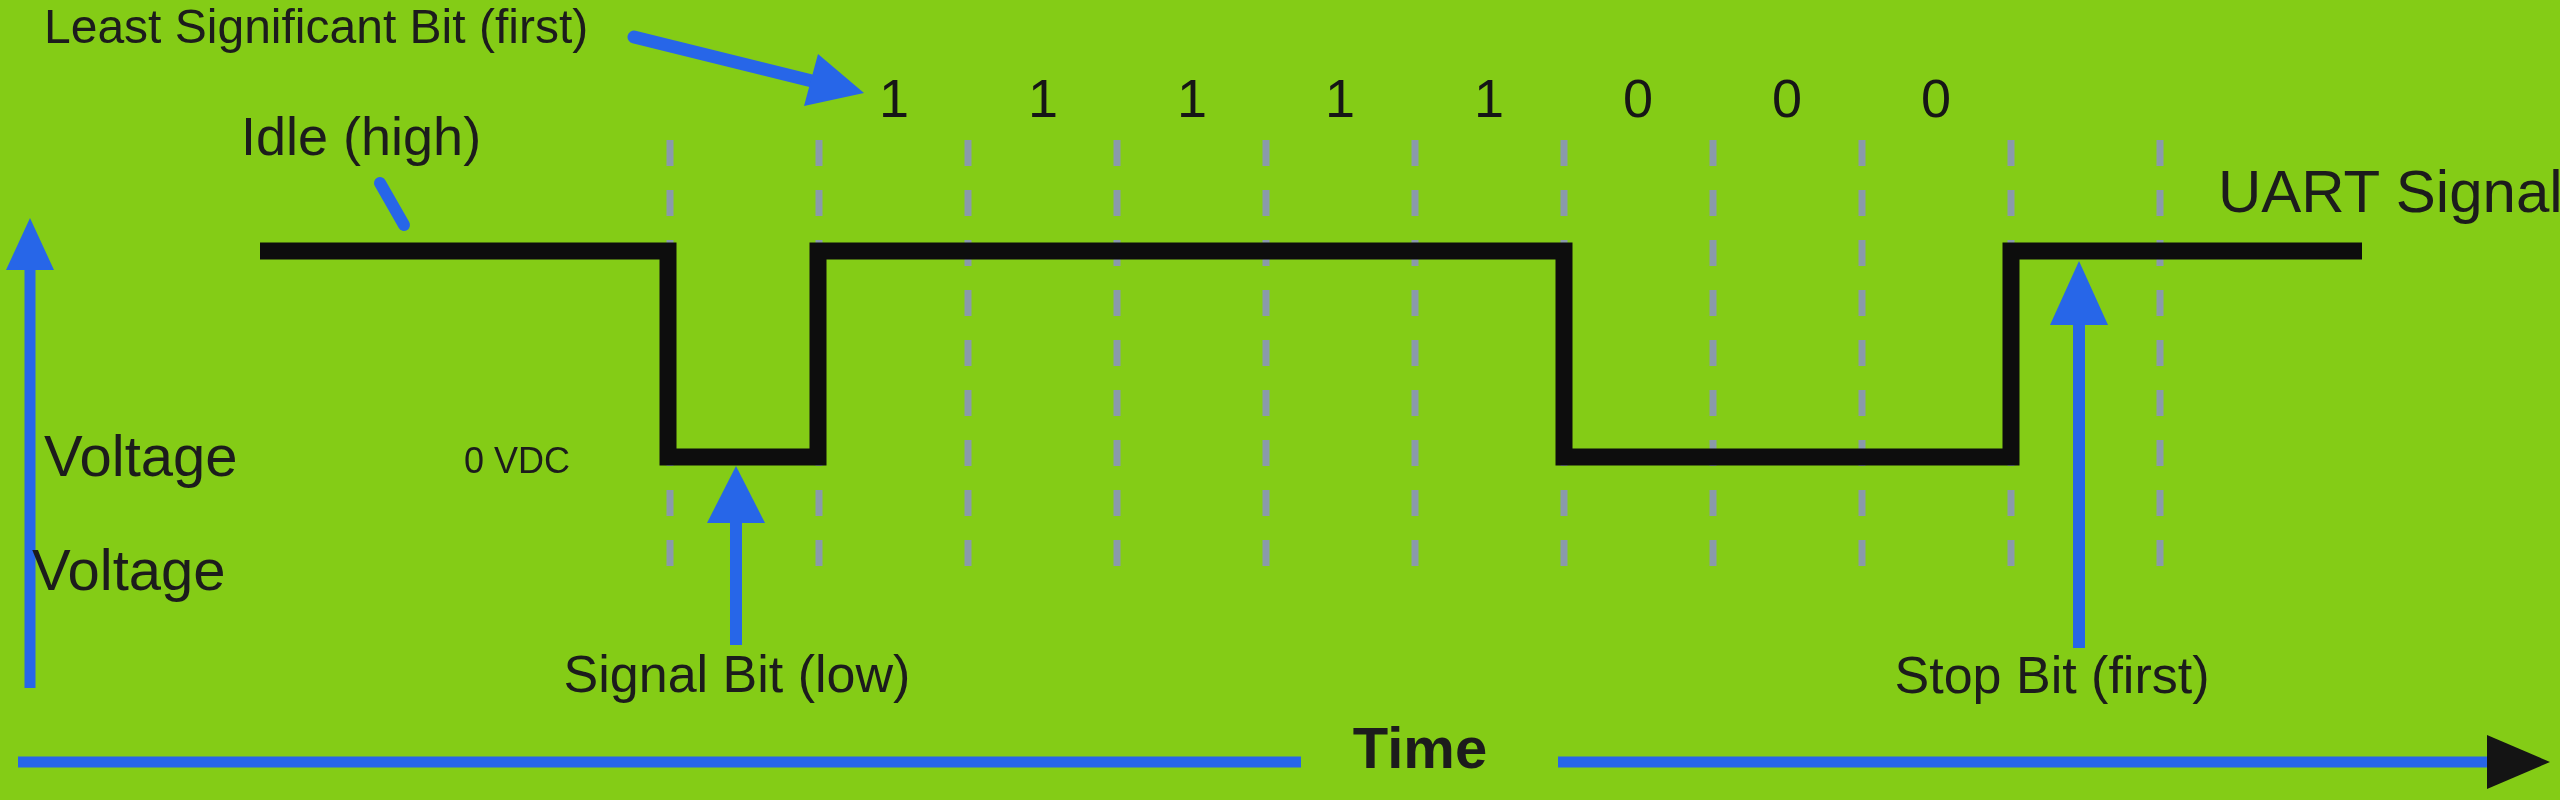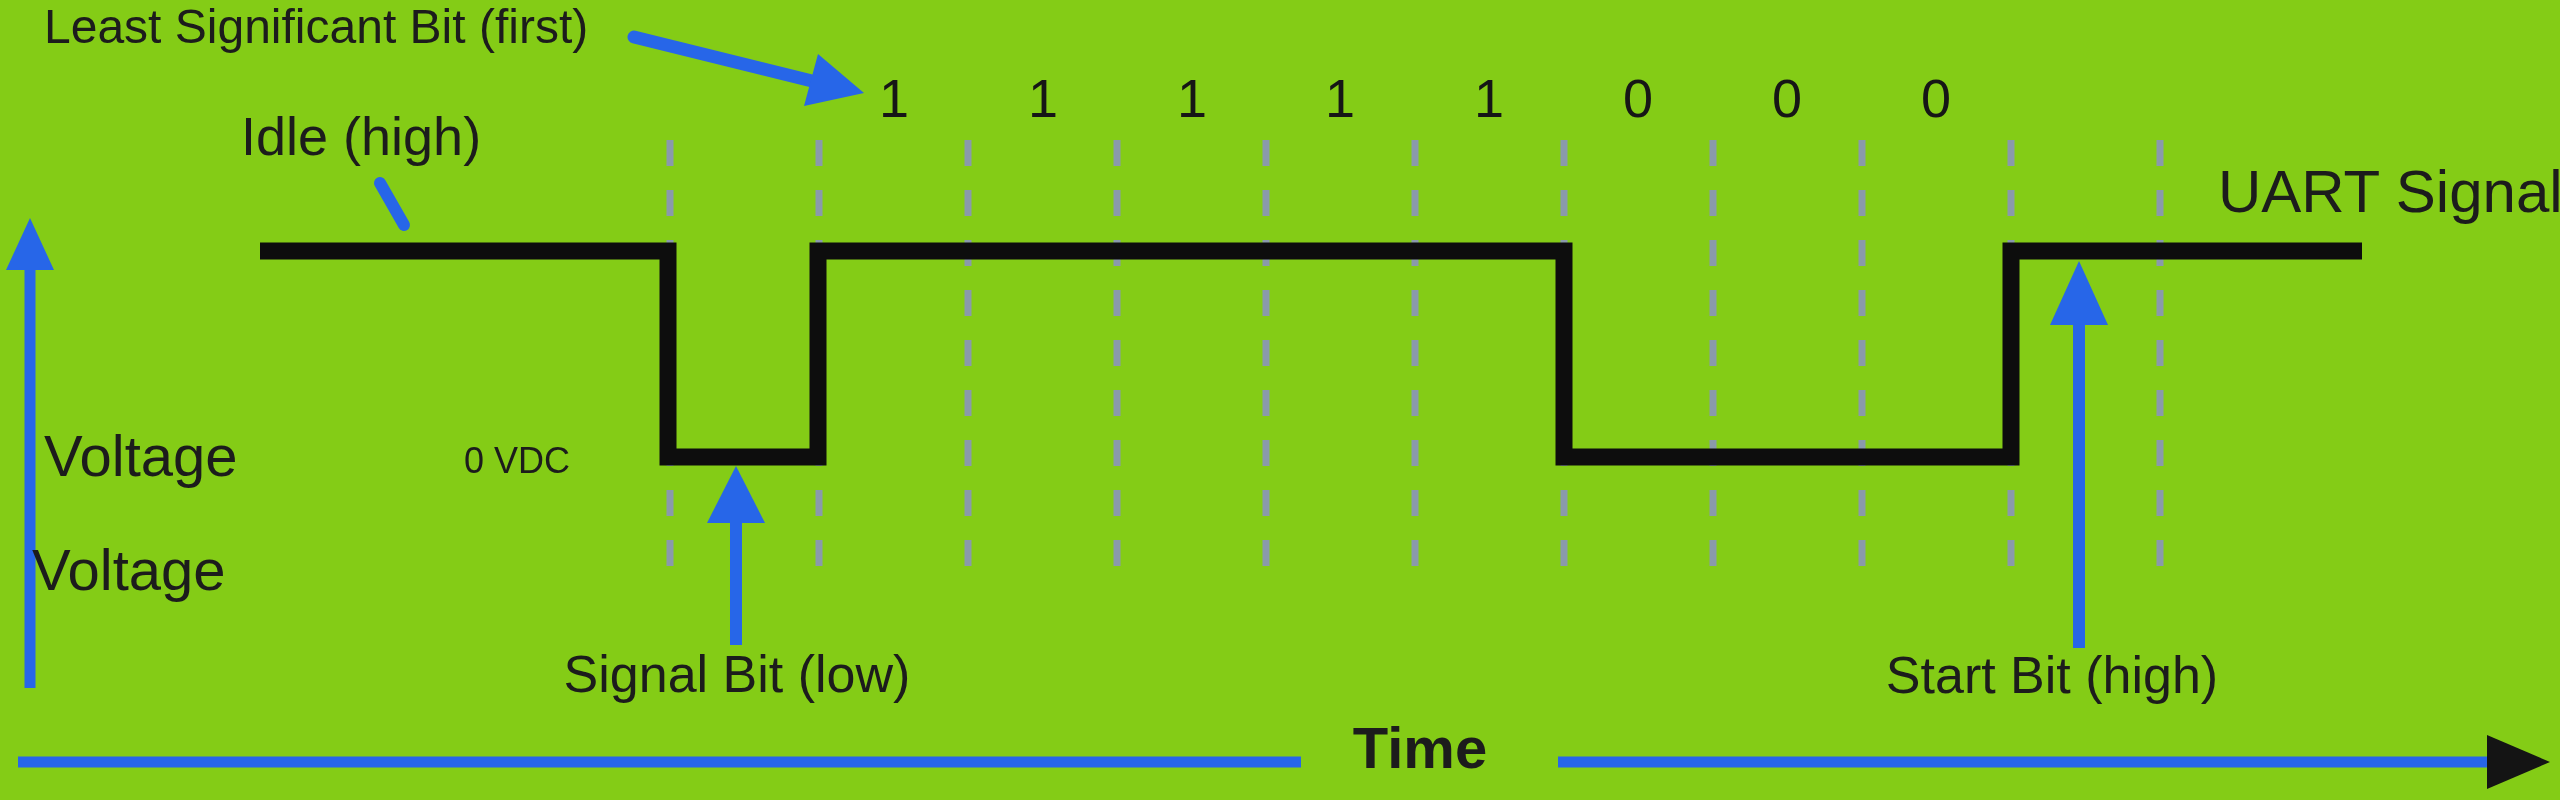--- a/index.html
+++ b/index.html
@@ -99,21 +99,21 @@
     </g>
   </svg>
 
   <div class="lbl lbl-lsb">Least Significant Bit (first)</div>
   <div class="lbl lbl-idle">Idle (high)</div>
   <div class="lbl lbl-uart">UART Signal</div>
   <div class="lbl lbl-0vdc">0 VDC</div>
   <div class="lbl lbl-signal">Voltage</div>
   <div class="lbl lbl-voltage">Voltage</div>
   <div class="lbl lbl-startbit">Signal Bit (low)</div>
-  <div class="lbl lbl-stopbit">Start Bit (high)</div>
+  <div class="lbl lbl-stopbit">Stop Bit (first)</div>
   <div class="lbl lbl-time">Time</div>
 
   <div>
     <span class="bit" style="left:894px">1</span>
     <span class="bit" style="left:1043px">1</span>
     <span class="bit" style="left:1192px">1</span>
     <span class="bit" style="left:1340px">1</span>
     <span class="bit" style="left:1489px">1</span>
     <span class="bit" style="left:1638px">0</span>
     <span class="bit" style="left:1787px">0</span>

